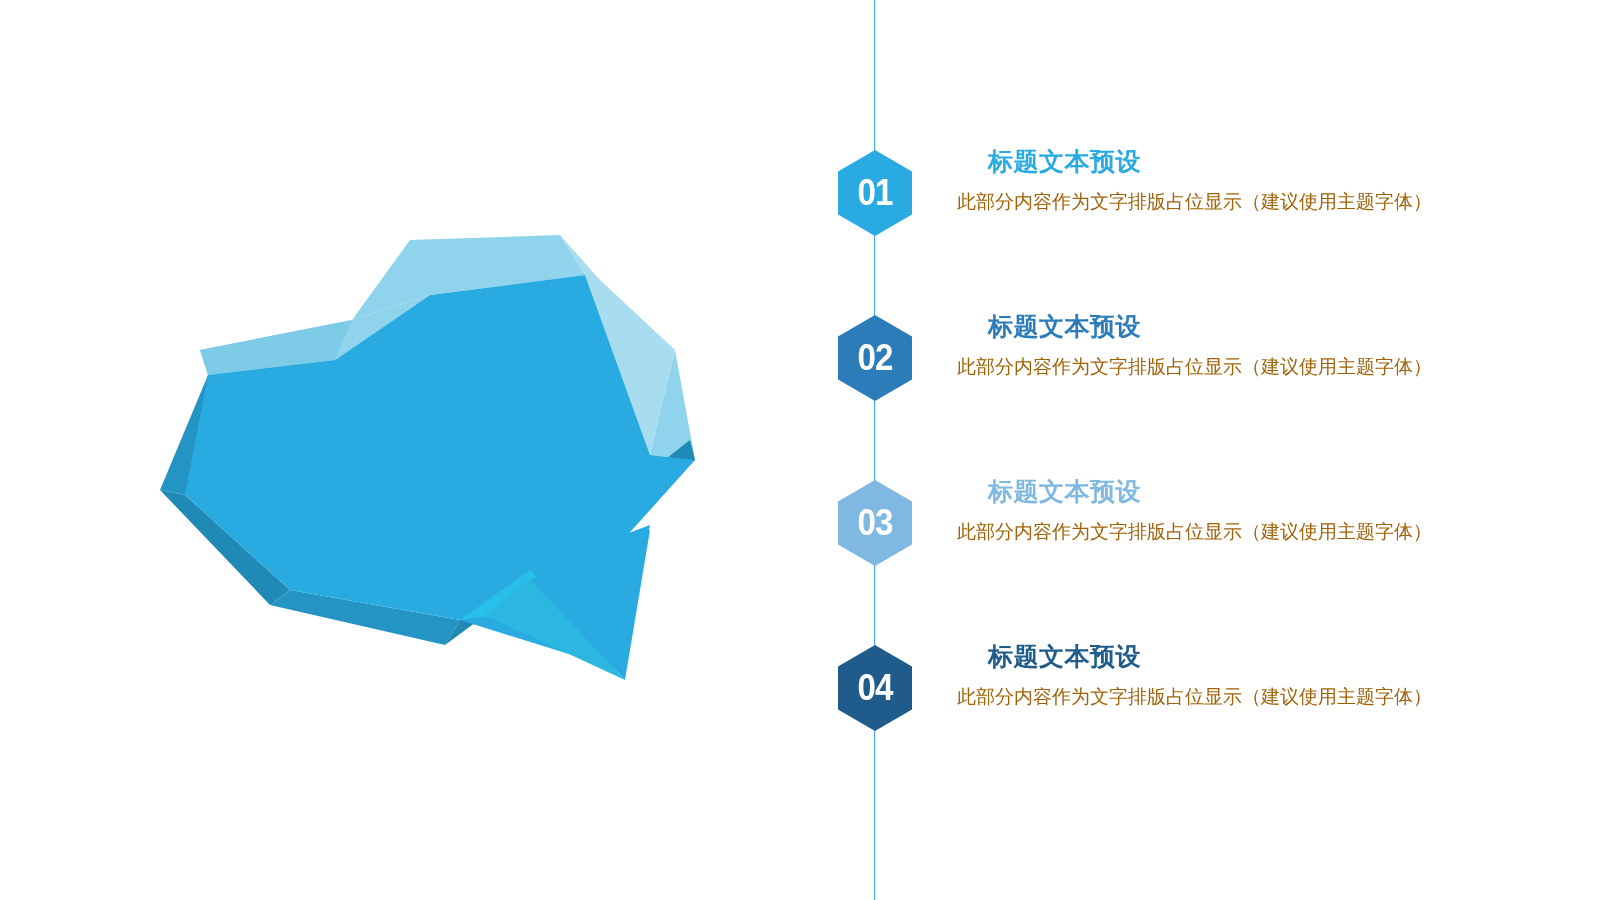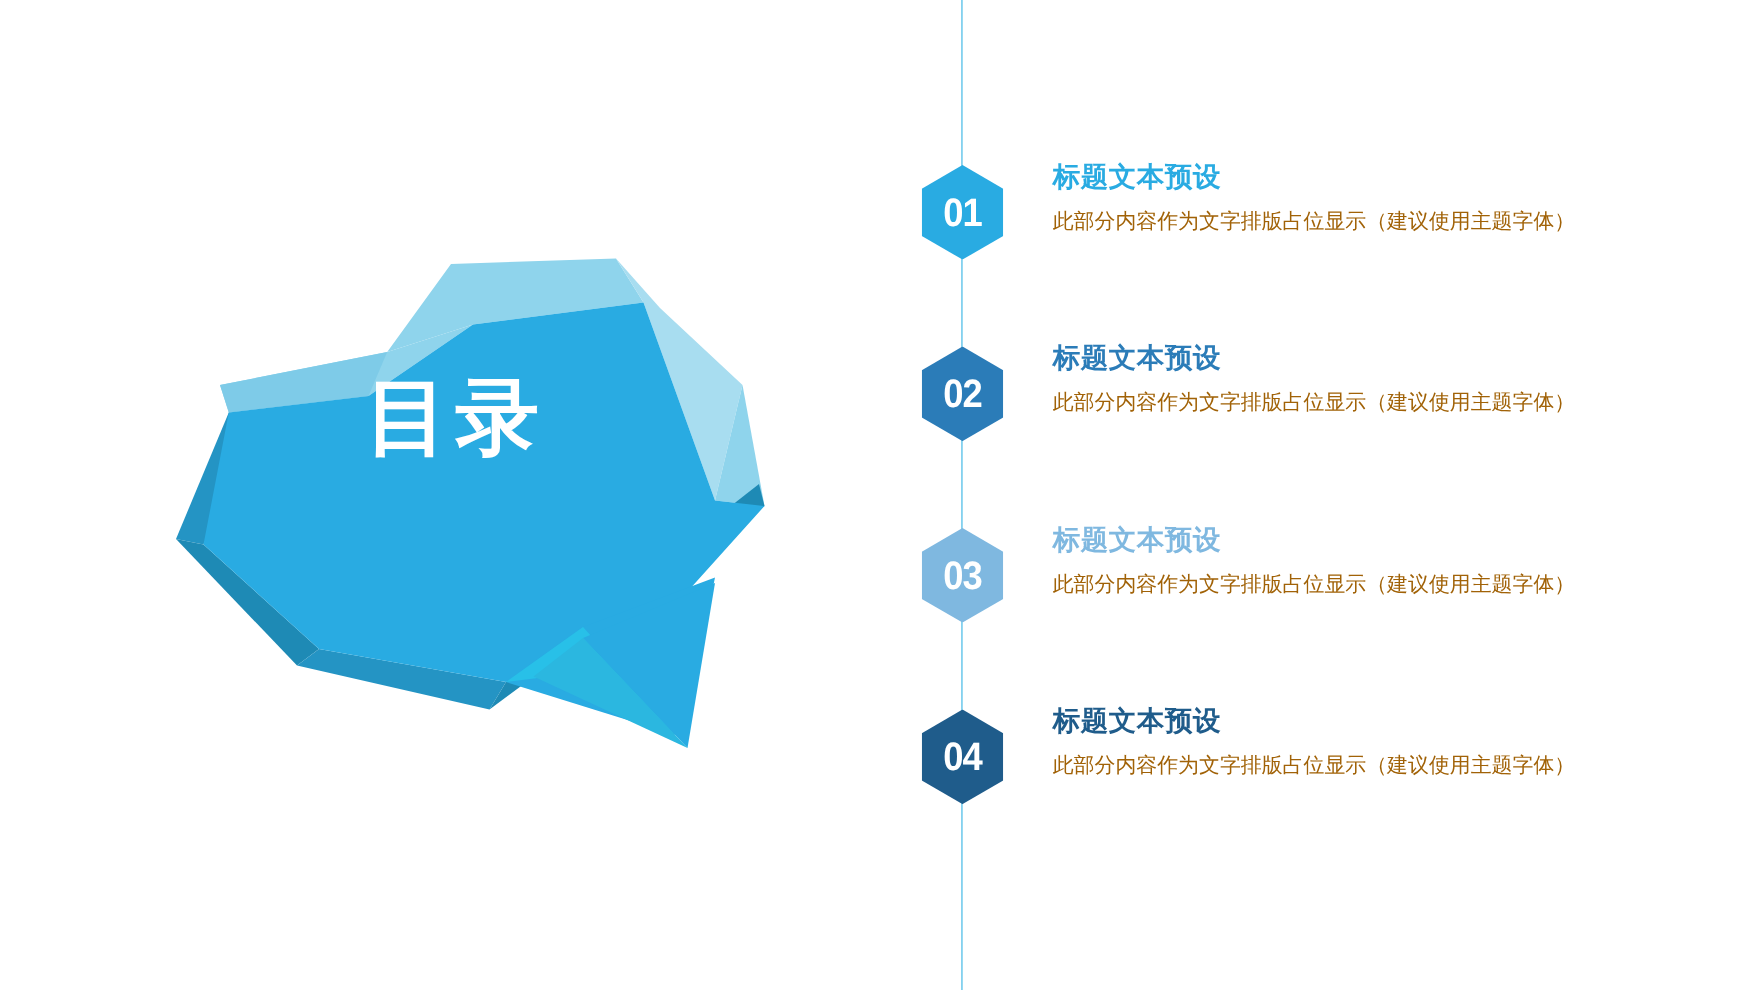--- a/index.html
+++ b/index.html
@@ -93,20 +93,21 @@
     position: absolute;
     left: 119px;
     top: -4px;
     width: 520px;
   }
   .item-title {
     font-size: 25px;
     font-weight: bold;
     letter-spacing: 0.5px;
     line-height: 1.2;
+    margin-left: 31px;
   }
   .item-desc {
     font-size: 19px;
     color: #a16207;
     margin-top: 14px;
     line-height: 1.3;
     white-space: nowrap;
   }
 </style>
 </head>
@@ -129,21 +130,20 @@
     <polygon points="205,170 300,105 455,85 520,265 565,270 475,370 330,430 160,400 55,305 78,185" fill="#29ABE2"></polygon>
 
     <polygon points="400,380 520,335 490,480 330,430" fill="#29ABE2"></polygon>
     <polygon points="330,430 400,380 490,480 370,425" fill="#28C0E8"></polygon>
     <polygon points="400,390 520,340 495,490" fill="#29ABE2"></polygon>
     <polygon points="355,425 400,390 495,490" fill="#2BB7E0"></polygon>
   </svg>
 </div>
 
 <div id="bubble-text">
-  <div id="bubble-title">目录</div>
 </div>
 
 <div id="timeline-axis" style="background: rgb(52, 179, 228);"></div>
 
 <div id="agenda-list">
     <div class="agenda-item" style="top: 150px;">
       <div class="hex-badge">
         <svg viewBox="0 0 74 86" xmlns="http://www.w3.org/2000/svg">
           <polygon points="37,0 74,21.5 74,64.5 37,86 0,64.5 0,21.5" fill="#29ABE2"></polygon>
         </svg>

